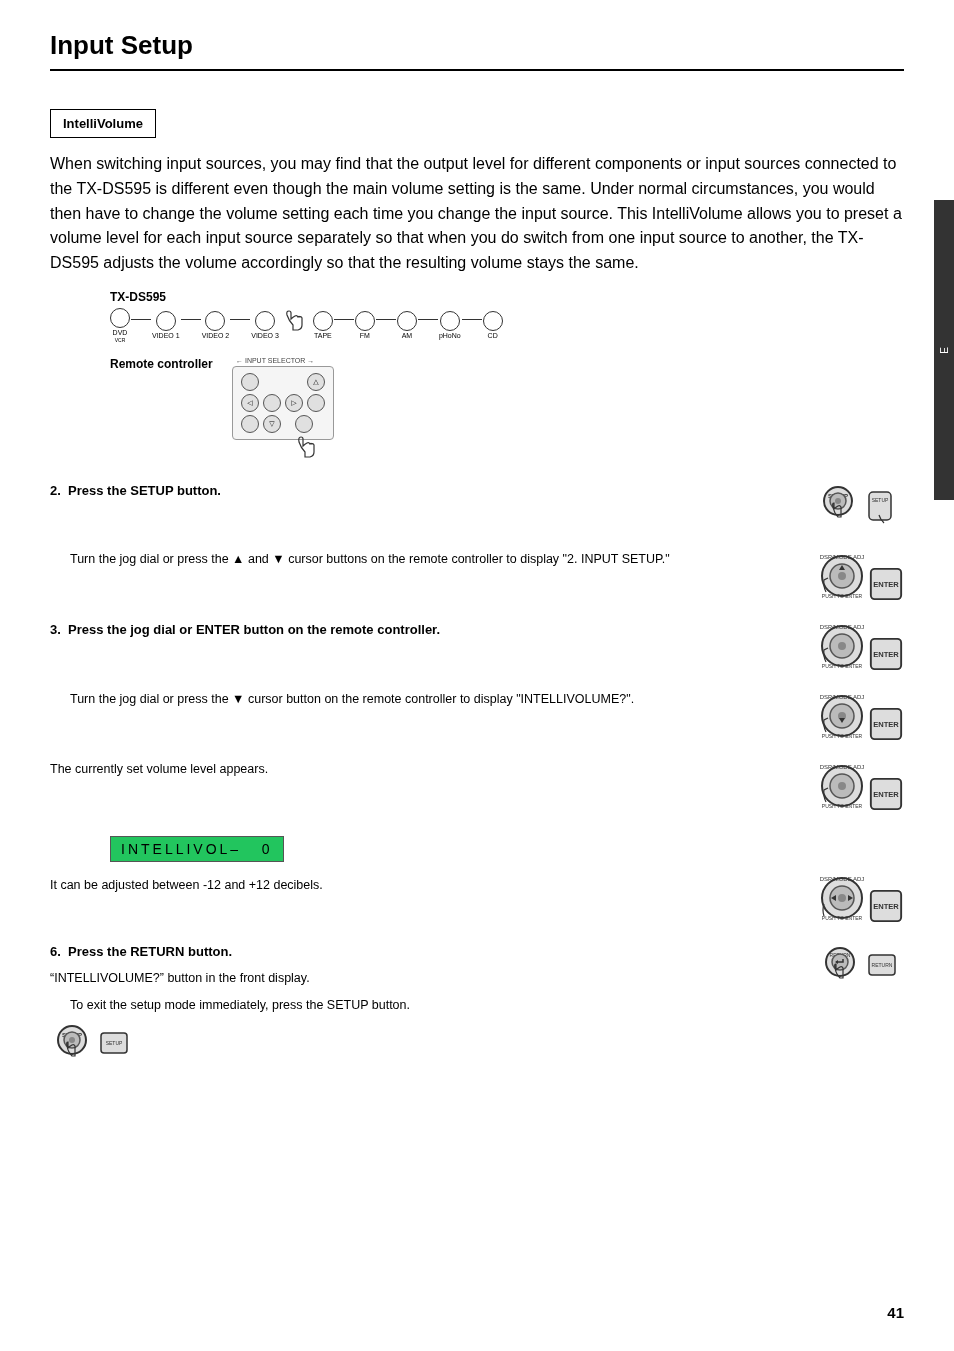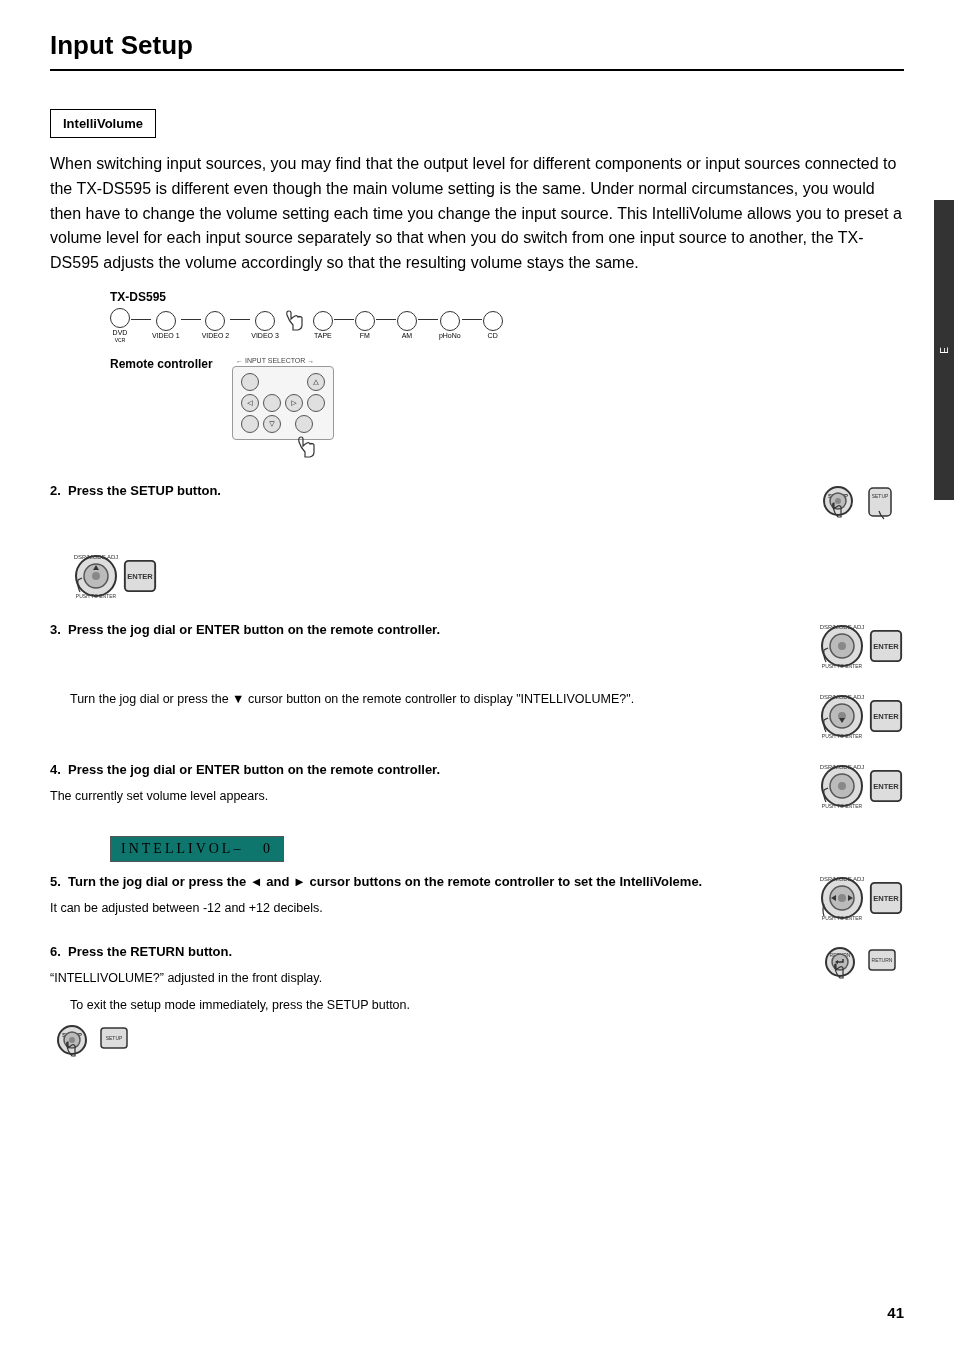--- a/index.html
+++ b/index.html
@@ -125,24 +125,24 @@
       border-radius: 50%;
       border: 1px solid #555;
       background: #e0e0e0;
       font-size: 7px;
       display: flex;
       align-items: center;
       justify-content: center;
     }
     
     .lcd-display {
-      font-family: Liberation Serif, serif;
+      font-family: Liberation Sans, sans-serif;
       font-size: 14px;
       border: 1px solid #555;
-      background: #0f766e;
+      background: #22c55e;
       padding: 4px 10px;
       display: inline-block;
       letter-spacing: 3px;
       margin: 6px 0 10px 60px;
     }
     
     .page-number {
       position: absolute;
       bottom: 30px;
       right: 50px;
@@ -162,21 +162,21 @@
       justify-content: center;
     }
     .side-tab-text {
       color: #fff;
       font-size: 10px;
       writing-mode: vertical-rl;
       transform: rotate(180deg);
     }
     .icon-pair {
       display: flex;
-      align-items: center;
+      align-items: flex-end;
       margin-left: 20px;
     }
     
     svg.jog {
       width: 52px;
       height: 52px;
     }
     svg.enter {
       width: 36px;
       height: 36px;
@@ -322,20 +322,23 @@
           <path d="M20,34 Q16,30 15,26" fill="none" stroke="#333" stroke-width="1.2"></path>
         </svg>
       </div>
     </div>
   </div>
 </div>
 
 
 <div class="step-block">
   <div class="step-content">
+    <div class="step-text" style="padding-left:20px;">
+      <p>Turn the jog dial or press the ▲ and ▼ cursor buttons on the remote controller to display "2. INPUT SETUP."</p>
+    </div>
     <div class="icon-pair">
 
       <svg class="jog" viewBox="0 0 52 52">
         <circle cx="26" cy="26" r="20" fill="#ddd" stroke="#333" stroke-width="2"></circle>
         <circle cx="26" cy="26" r="12" fill="#bbb" stroke="#555" stroke-width="1.5"></circle>
         <circle cx="26" cy="26" r="4" fill="#888"></circle>
         <text x="26" y="9" text-anchor="middle" font-size="6" fill="#333">DSP/MODE ADJ</text>
         <text x="26" y="48" text-anchor="middle" font-size="5" fill="#333">PUSH TO ENTER</text>
 
         <polygon points="26,15 23,20 29,20" fill="#333"></polygon>
@@ -395,21 +398,20 @@
         <text x="19" y="22" text-anchor="middle" font-size="8" font-weight="bold" fill="#333">ENTER</text>
       </svg>
     </div>
   </div>
 </div>
 
 
 <div class="step-block">
   <div class="step-content">
     <div class="step-text">
-      <p class="step-header">4.&nbsp;&nbsp;<span>Press the jog dial or ENTER button on the remote controller.</span></p>
       <p style="font-size:12.5px;">The currently set volume level appears.</p>
     </div>
     <div class="icon-pair">
       <svg class="jog" viewBox="0 0 52 52">
         <circle cx="26" cy="26" r="20" fill="#ddd" stroke="#333" stroke-width="2"></circle>
         <circle cx="26" cy="26" r="12" fill="#bbb" stroke="#555" stroke-width="1.5"></circle>
         <circle cx="26" cy="26" r="4" fill="#888"></circle>
         <text x="26" y="9" text-anchor="middle" font-size="6" fill="#333">DSP/MODE ADJ</text>
         <text x="26" y="48" text-anchor="middle" font-size="5" fill="#333">PUSH TO ENTER</text>
         <path d="M10,42 Q7,36 8,30 L12,28" fill="none" stroke="#333" stroke-width="1.2"></path>
@@ -424,21 +426,20 @@
 
 
 <div class="lcd-display">
   <span>INTELLIVOL–&nbsp;&nbsp;&nbsp;0</span>
 </div>
 
 
 <div class="step-block">
   <div class="step-content">
     <div class="step-text">
-      <p class="step-header">5.&nbsp;&nbsp;<span>Turn the jog dial or press the ◄ and ► cursor buttons on the remote controller to set the IntelliVoleme.</span></p>
       <p style="font-size:12.5px; margin-top:4px;">It can be adjusted between -12 and +12 decibels.</p>
     </div>
     <div class="icon-pair">
       <svg class="jog" viewBox="0 0 52 52">
         <circle cx="26" cy="26" r="20" fill="#ddd" stroke="#333" stroke-width="2"></circle>
         <circle cx="26" cy="26" r="12" fill="#bbb" stroke="#555" stroke-width="1.5"></circle>
         <circle cx="26" cy="26" r="4" fill="#888"></circle>
         <text x="26" y="9" text-anchor="middle" font-size="6" fill="#333">DSP/MODE ADJ</text>
         <text x="26" y="48" text-anchor="middle" font-size="5" fill="#333">PUSH TO ENTER</text>
 
@@ -452,21 +453,21 @@
       </svg>
     </div>
   </div>
 </div>
 
 
 <div class="step-block">
   <div class="step-content">
     <div class="step-text">
       <p class="step-header">6.&nbsp;&nbsp;<span>Press the RETURN button.</span></p>
-      <p style="font-size:12.5px; margin-top:4px;">“INTELLIVOLUME?” adjusted in the front display.</p>
+      <p style="font-size:12.5px; margin-top:4px;">“INTELLIVOLUME?” button in the front display.</p>
     </div>
     <div class="icon-pair">
 
       <svg width="48" height="48" viewBox="0 0 48 48">
         <circle cx="22" cy="20" r="14" fill="#ddd" stroke="#333" stroke-width="2"></circle>
         <text x="22" y="15" text-anchor="middle" font-size="5" fill="#333">RETURN</text>
         <circle cx="22" cy="20" r="8" fill="#bbb" stroke="#555" stroke-width="1.5"></circle>
 
         <path d="M18,20 L25,20 L25,17" fill="none" stroke="#333" stroke-width="1.5"></path>
         <polygon points="17,20 20,18 20,22" fill="#333"></polygon>

